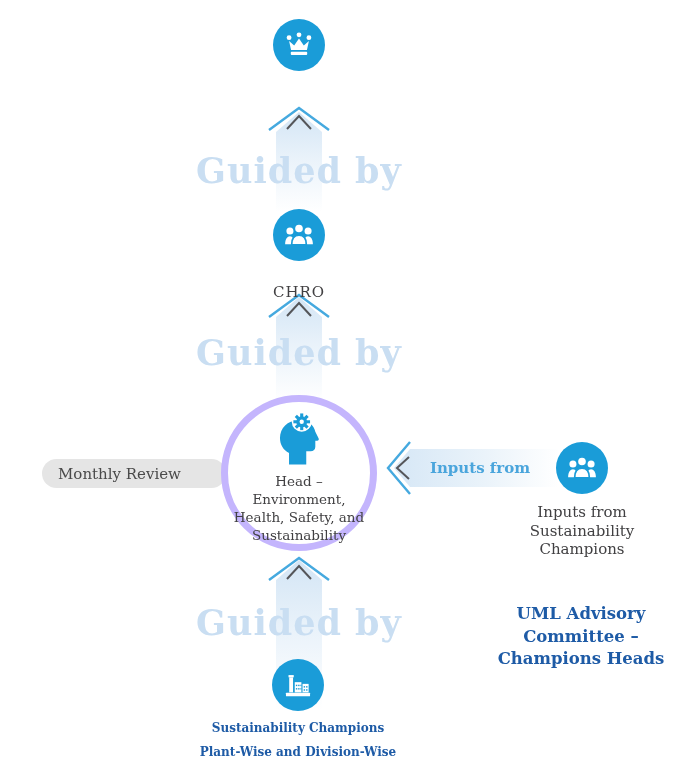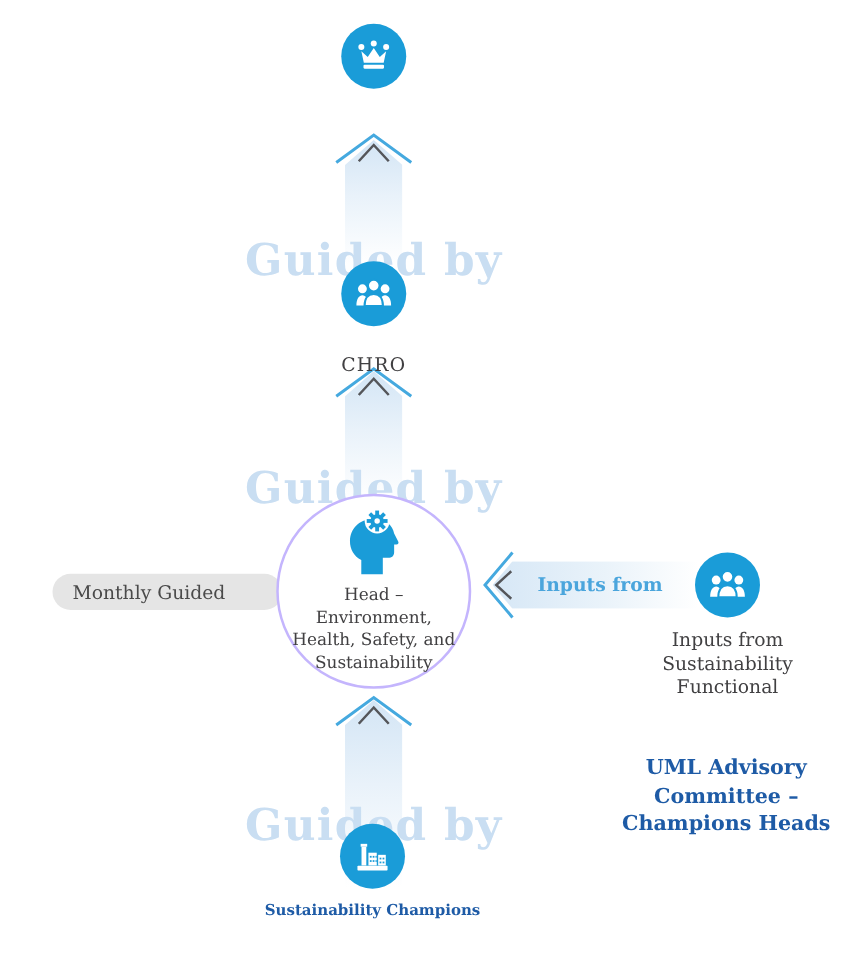--- a/index.html
+++ b/index.html
@@ -26,33 +26,33 @@
 
   
   .node-circle{
     width:52px;height:52px;border-radius:50%;background:#1A9CD8;
     display:flex;align-items:center;justify-content:center;z-index:3;
   }
   .node-circle svg{width:34px;height:34px;}
 
   .big-circle{
     width:156px;height:156px;border-radius:50%;background:#ffffff;
-    border:2px solid #c4b5fd;box-sizing:border-box;z-index:3;
+    border:7px solid #c4b5fd;box-sizing:border-box;z-index:3;
     display:flex;flex-direction:column;align-items:center;justify-content:flex-start;
     padding-top:8px;
   }
   .big-circle svg{width:60px;height:58px;margin-bottom:4px;}
   .big-circle .caption{font-size:13.5px;line-height:18px;text-align:center;color:#414042;}
 
   .node-label{
     font-size:15px;letter-spacing:1px;color:#414042;text-align:center;z-index:3;
   }
   .guided{
     font-size:35px;font-weight:700;color:#C9DEF2;text-align:center;
-    z-index:2;white-space:nowrap;letter-spacing:1px;margin-top:38px;
+    z-index:2;white-space:nowrap;letter-spacing:1px;
   }
   .pill{
     background:#E5E5E5;border-radius:15px;height:29px;display:flex;align-items:center;
     padding-left:16px;box-sizing:border-box;z-index:2;font-size:15px;color:#4A4A4A;
   }
   .inputs-from{
     font-size:15px;font-weight:700;color:#4AA5DC;text-align:center;z-index:2;white-space:nowrap;
   }
   .gray-lines{font-size:15px;line-height:18.5px;text-align:center;color:#414042;z-index:3;}
   .blue-lines{font-size:16.5px;line-height:22.5px;text-align:center;color:#1E5BA6;font-weight:700;z-index:3;}
@@ -111,21 +111,21 @@
         <path d="M2.2 18.6 C2.2 14.8 3.8 12.9 5.6 12.9 C7.4 12.9 9 14.8 9 18.6 Z"></path>
         <path d="M15 18.6 C15 14.8 16.6 12.9 18.4 12.9 C20.2 12.9 21.8 14.8 21.8 18.6 Z"></path>
         <circle cx="12" cy="7.4" r="3.3" stroke="#1A9CD8" stroke-width="1.2"></circle>
         <path d="M6.8 19 C6.8 14.4 9 12.1 12 12.1 C15 12.1 17.2 14.4 17.2 19 Z" stroke="#1A9CD8" stroke-width="1.2"></path>
       </g>
     </svg>
   </div>
   <div class="abs node-label" style="left:239px;top:283px;width:120px;">CHRO</div>
 
   <div class="abs pill" style="left:42px;top:459px;width:184px;">
-    <span>Monthly Guided</span>
+    <span>Monthly Review</span>
   </div>
 
   <div class="abs inputs-from" style="left:410px;top:459px;width:140px;">Inputs from</div>
 
   <div class="abs big-circle" style="left:221px;top:395px;">
     <svg viewBox="0 0 64 64">
       <path fill="#1A9CD8" d="M21 60 V47.5 C14.5 44.5 11 38 11 31 C11 19.5 19.5 11.5 31 11.5 L36 11.5 C43.5 12.5 48.5 17 50 24 L53.6 31.2 C54.3 32.6 53.6 33.8 52 33.8 H50 V40.5 C50 43.6 48 45.5 44.8 45.5 H40 V60 Z"></path>
       <circle cx="35" cy="13" r="11" fill="#ffffff"></circle>
       <g transform="translate(35,13)" fill="#1A9CD8">
         <circle r="6"></circle>
@@ -156,21 +156,21 @@
         <path d="M2.2 18.6 C2.2 14.8 3.8 12.9 5.6 12.9 C7.4 12.9 9 14.8 9 18.6 Z"></path>
         <path d="M15 18.6 C15 14.8 16.6 12.9 18.4 12.9 C20.2 12.9 21.8 14.8 21.8 18.6 Z"></path>
         <circle cx="12" cy="7.4" r="3.3" stroke="#1A9CD8" stroke-width="1.2"></circle>
         <path d="M6.8 19 C6.8 14.4 9 12.1 12 12.1 C15 12.1 17.2 14.4 17.2 19 Z" stroke="#1A9CD8" stroke-width="1.2"></path>
       </g>
     </svg>
   </div>
   <div class="abs gray-lines" style="left:497px;top:503px;width:170px;">
     <div>Inputs from</div>
     <div>Sustainability</div>
-    <div>Functional</div>
+    <div>Champions</div>
   </div>
   <div class="abs blue-lines" style="left:486px;top:571px;width:190px;margin-top:32px;">
     <div>UML Advisory</div>
     <div>Committee –</div>
     <div>Champions Heads</div>
   </div>
 
   <div class="abs node-circle" style="left:272px;top:659px;">
     <svg viewBox="0 0 24 24">
       <g fill="#ffffff">
@@ -189,15 +189,16 @@
           <rect x="13.7" y="14.2" width="0.7" height="1"></rect>
         <rect x="16" y="12.8" width="1" height="1"></rect>
           <rect x="17.7" y="12.8" width="1" height="1"></rect>
         <rect x="16" y="15" width="1" height="1"></rect>
           <rect x="17.7" y="15" width="1" height="1"></rect>
       </g>
     </svg>
   </div>
   <div class="abs blue-lines-lg" style="left:158px;top:716px;width:280px;">
     <div>Sustainability Champions</div>
+    <div>Plant-Wise and Division-Wise</div>
   </div>
 
 </div>
 
 </body></html>

